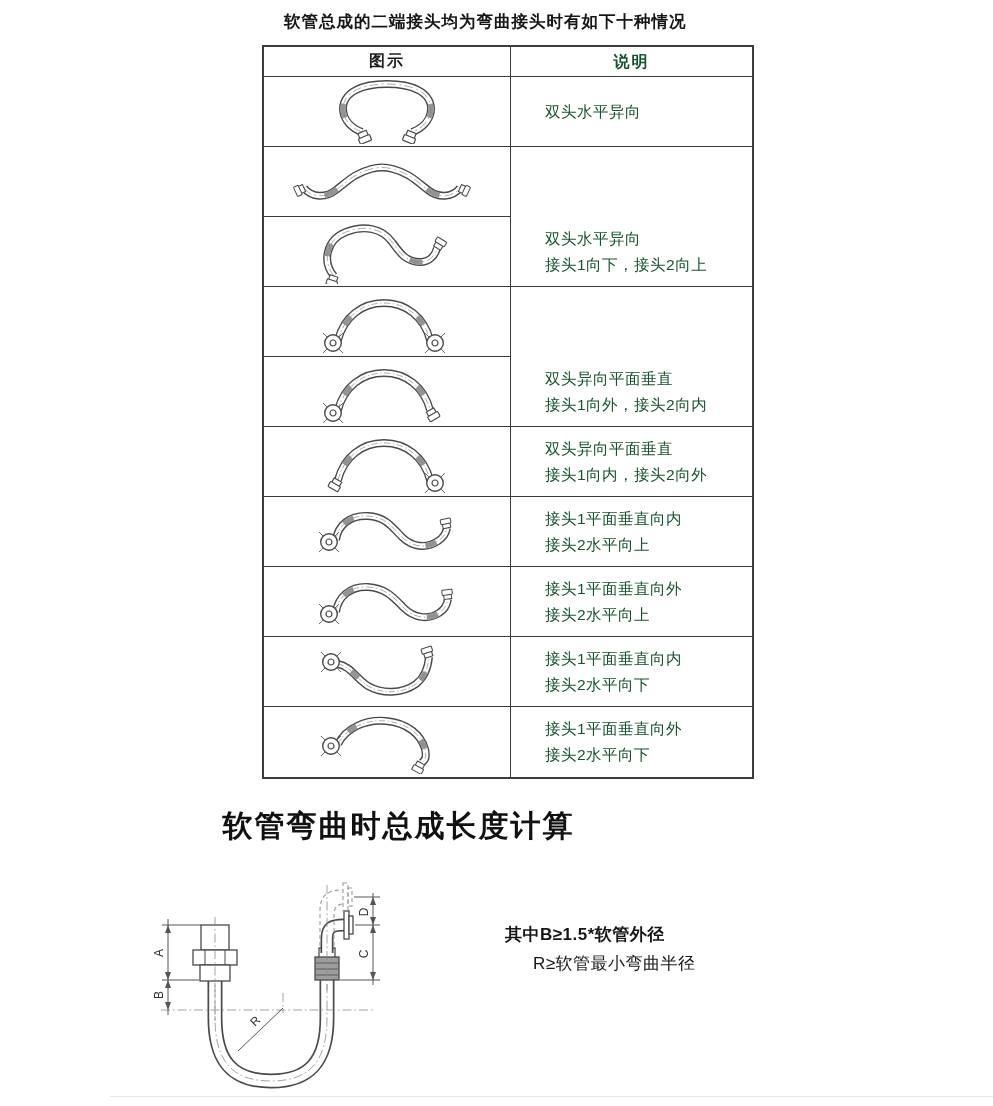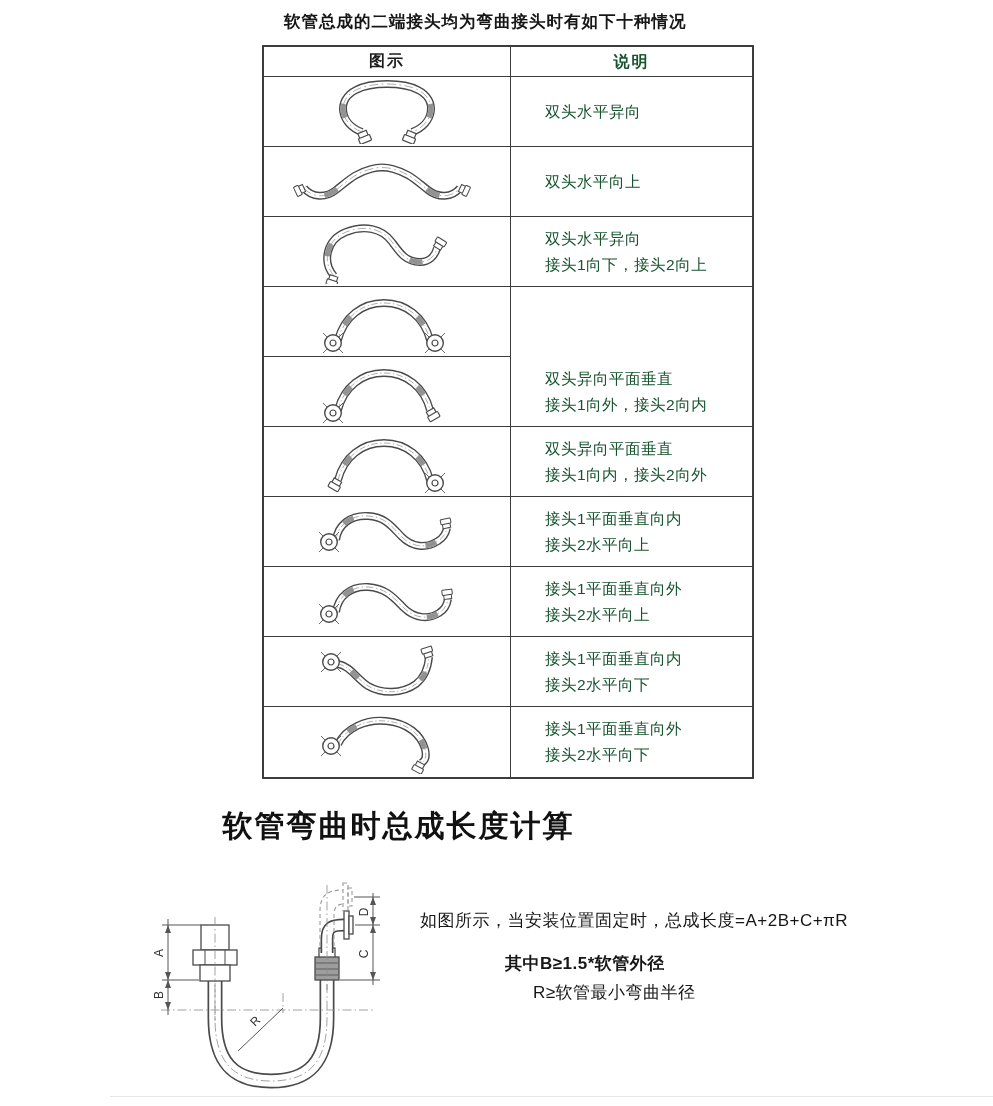--- a/index.html
+++ b/index.html
@@ -111,24 +111,20 @@
       <div class="cell c-ill">
         <svg width="230" height="64" viewBox="0 0 230 64">
           <use href="#h2" class="to"></use>
             <use href="#h2" class="ti"></use>
             <use href="#h2" class="tb"></use>
             <use href="#h2" class="tc"></use>
           <use href="#fit" transform="translate(32,38) rotate(65) scale(0.85)"></use>
           <use href="#fit" transform="translate(188,38) rotate(-65) scale(0.85)"></use>
         </svg>
       </div>
-      <div class="cell c-txt">
-        <div>双头水平向上</div>
-        <div></div>
-      </div>
     </div>
 
     <div class="trow drow">
       <div class="cell c-ill">
         <svg width="230" height="64" viewBox="0 0 230 64">
           <use href="#h3" class="to"></use>
             <use href="#h3" class="ti"></use>
             <use href="#h3" class="tb"></use>
             <use href="#h3" class="tc"></use>
           <use href="#fit" transform="translate(62,56) rotate(18) scale(0.9)"></use>
@@ -320,19 +316,18 @@
       <polygon class="arr" points="238,42 235,50 241,50"></polygon>
       <polygon class="arr" points="238,70 235,62 241,62"></polygon>
       <polygon class="arr" points="238,70 235,78 241,78"></polygon>
       <polygon class="arr" points="238,125 235,117 241,117"></polygon>
       <text class="dimlbl" x="233" y="57" transform="rotate(-90 233 57)" text-anchor="middle">D</text>
       <text class="dimlbl" x="233" y="99" transform="rotate(-90 233 99)" text-anchor="middle">C</text>
     </g>
   </svg>
 
   <div class="calc">
-    <div class="l1">如图所示，当安装位置固定时，总成长度=A+2B+C+πR</div>
     <div class="n1">其中B≥1.5*软管外径</div>
     <div class="n2">R≥软管最小弯曲半径</div>
   </div>
 
   <div class="footer-rule"></div>
 </div>
 
 </body></html>

